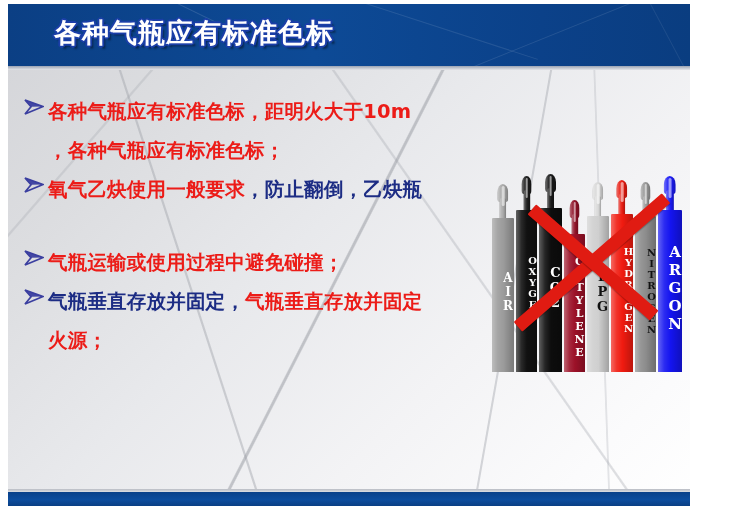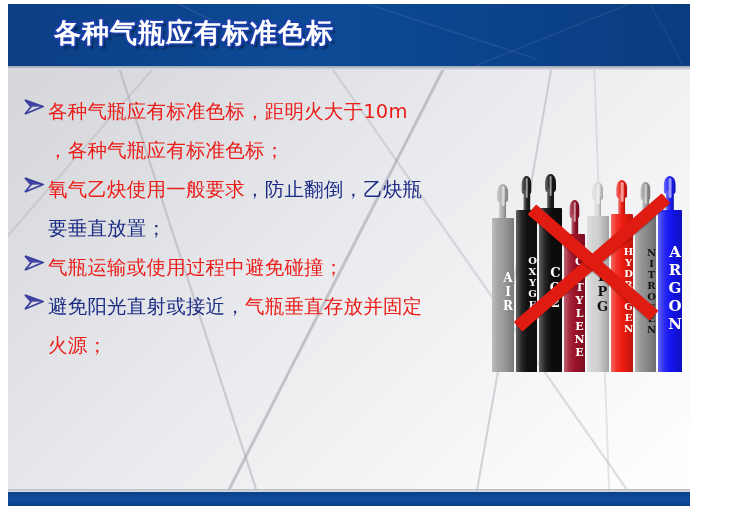--- a/index.html
+++ b/index.html
@@ -48,21 +48,21 @@
   }
 
   
   .bullets{position:absolute;left:14px;top:88px;width:470px;}
   .bullet{position:relative;display:flex;align-items:flex-start;margin-bottom:0;}
   .mk{
     flex:0 0 26px;width:26px;height:30px;position:relative;margin-top:4px;
   }
   .mk svg{position:absolute;left:2px;top:3px;}
   .btext{
-    font-size:19.5px;font-weight:normal;line-height:39px;
+    font-size:19.5px;font-weight:bold;line-height:39px;
     font-family:"DejaVu Sans","Liberation Sans",sans-serif;
     letter-spacing:.2px;
   }
   .red{color:#ec1c18;}
   .blue{color:#1c2c84;}
   .l2{ text-indent:0; }
 
   
   .cyl-wrap{position:absolute;left:484px;top:148px;width:200px;height:220px;}
   .cyl{position:absolute;bottom:0;}
@@ -122,39 +122,38 @@
         <div class="mk">
           <svg width="20" height="16" viewBox="0 0 20 16" aria-hidden="true">
             <path d="M1 1 L19 7.6 L1 15 L7 7.8 Z" fill="none" stroke="#3b3fa0" stroke-width="1.7" stroke-linejoin="miter"></path>
             <path d="M1 1 L19 7.6 L7 7.8 Z" fill="#3b3fa0" opacity="0.95"></path>
           </svg>
         </div>
         <div class="btext"><span class="red">氧气乙炔使用一般要求</span><span class="blue">，防止翻倒，乙炔瓶</span></div>
       </div>
       <div class="bullet">
         <div class="mk"></div>
-        <div class="btext l2"><span class="blue">要垂直放置；</span></div>
       </div>
       <div class="bullet">
         <div class="mk">
           <svg width="20" height="16" viewBox="0 0 20 16" aria-hidden="true">
             <path d="M1 1 L19 7.6 L1 15 L7 7.8 Z" fill="none" stroke="#3b3fa0" stroke-width="1.7" stroke-linejoin="miter"></path>
             <path d="M1 1 L19 7.6 L7 7.8 Z" fill="#3b3fa0" opacity="0.95"></path>
           </svg>
         </div>
         <div class="btext"><span class="red">气瓶运输或使用过程中避免碰撞；</span></div>
       </div>
       <div class="bullet">
         <div class="mk">
           <svg width="20" height="16" viewBox="0 0 20 16" aria-hidden="true">
             <path d="M1 1 L19 7.6 L1 15 L7 7.8 Z" fill="none" stroke="#3b3fa0" stroke-width="1.7" stroke-linejoin="miter"></path>
             <path d="M1 1 L19 7.6 L7 7.8 Z" fill="#3b3fa0" opacity="0.95"></path>
           </svg>
         </div>
-        <div class="btext"><span class="blue">避免阳光直射或接近，</span><span class="red">气瓶垂直存放并固定</span></div>
+        <div class="btext"><span class="blue">气瓶垂直存放并固定，</span><span class="red">气瓶垂直存放并固定</span></div>
       </div>
       <div class="bullet">
         <div class="mk"></div>
         <div class="btext l2"><span class="red">火源；</span></div>
       </div>
     </div>
 
   <div class="cyl-wrap" id="cylwrap">
     <div class="cyl" style="left: 0px; width: 22px; height: 188px;">
         <div class="body" style="height: 154px; background: linear-gradient(90deg, rgba(255, 255, 255, 0.34) 0%, rgba(255, 255, 255, 0.1) 26%, rgba(0, 0, 0, 0) 52%, rgba(0, 0, 0, 0.22) 100%), rgb(155, 155, 155);"></div>

